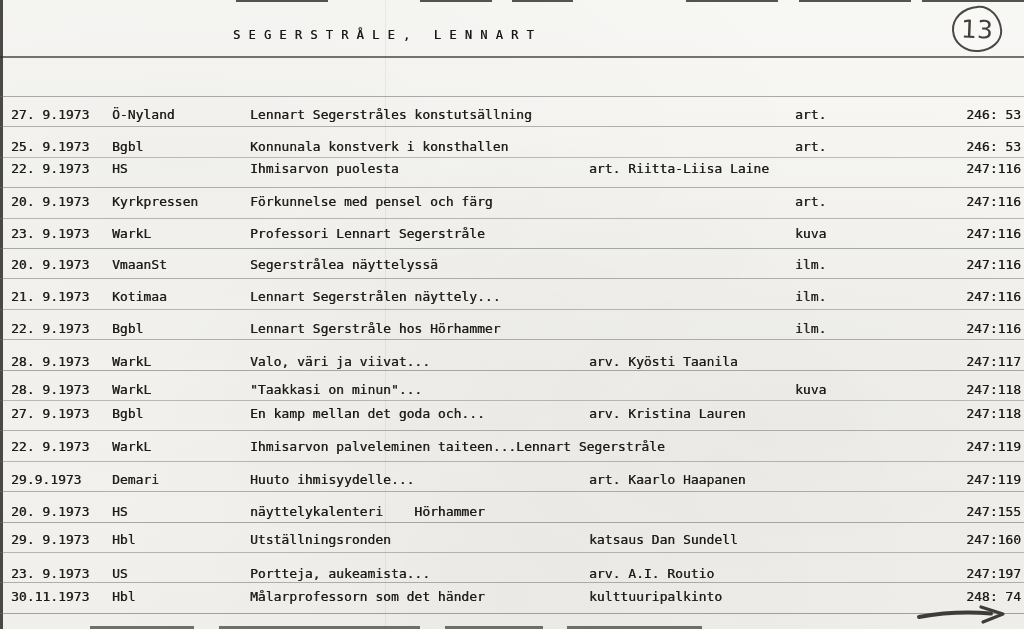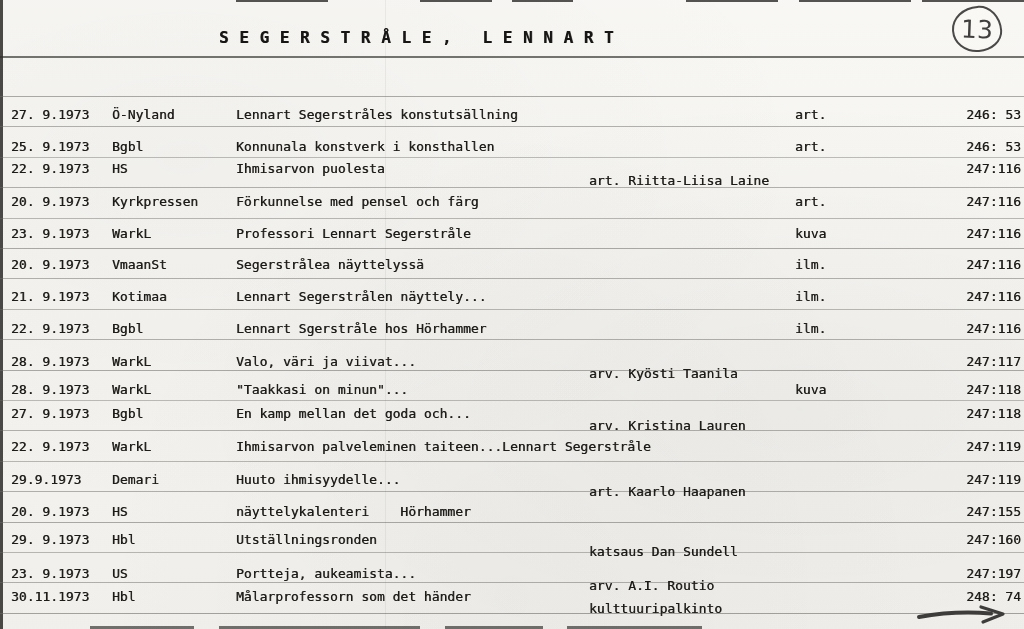--- a/index.html
+++ b/index.html
@@ -30,36 +30,36 @@
   .bottom-edge{
     position:absolute;bottom:0;left:90px;width:612px;height:3px;opacity:.65;
     background:linear-gradient(90deg,
       #2b2a28 0 17%, rgba(35,34,32,0) 17% 21%,
       #2b2a28 21% 54%, rgba(35,34,32,0) 54% 58%,
       #2b2a28 58% 74%, rgba(35,34,32,0) 74% 78%,
       #2b2a28 78% 100%);
   }
   .crease{position:absolute;top:0;left:385px;width:1px;height:100%;background:rgba(0,0,0,0.05);}
   .heading{
-    position:absolute;left:219px;top:28px;margin:0;
-    font-size:16px;font-weight:bold;letter-spacing:.5px;
+    position:absolute;left:233px;top:28px;margin:0;
+    font-size:12px;font-weight:normal;letter-spacing:.5px;
     white-space:pre;color:#181614;
     text-shadow:0.4px 0 0 rgba(24,22,20,0.7);
   }
   .heading-rule{position:absolute;left:0;top:56px;width:100%;height:2px;background:rgba(45,44,42,0.65);}
   .rule-line{position:absolute;left:0;width:100%;height:1px;background:#6e6c67;}
   .row{position:absolute;left:0;width:100%;height:20px;font-size:13px;line-height:20px;}
   .row span{
     position:absolute;top:0;white-space:pre;
     text-shadow:0.45px 0 0 rgba(28,26,23,0.75);
   }
   .c-date{left:11px;}
   .c-pub{left:112px;}
-  .c-title{left:236px;text-align:center;}
-  .c-note-inner{left:589px;margin-top:12px;}
+  .c-title{left:250px;text-align:center;}
+  .c-note-inner{left:589px;}
   .c-note-outer{left:795px;}
   .c-ref{right:3px;width:130px;text-align:right;}
   .page-circle{
     position:absolute;left:952px;top:6px;width:46px;height:42px;
     border:2.5px solid #4a4947;
     border-radius:55% 45% 50% 50% / 50% 58% 44% 50%;
     display:flex;align-items:center;justify-content:center;
     transform:rotate(-4deg);
     background:rgba(255,255,255,0.15);
   }

